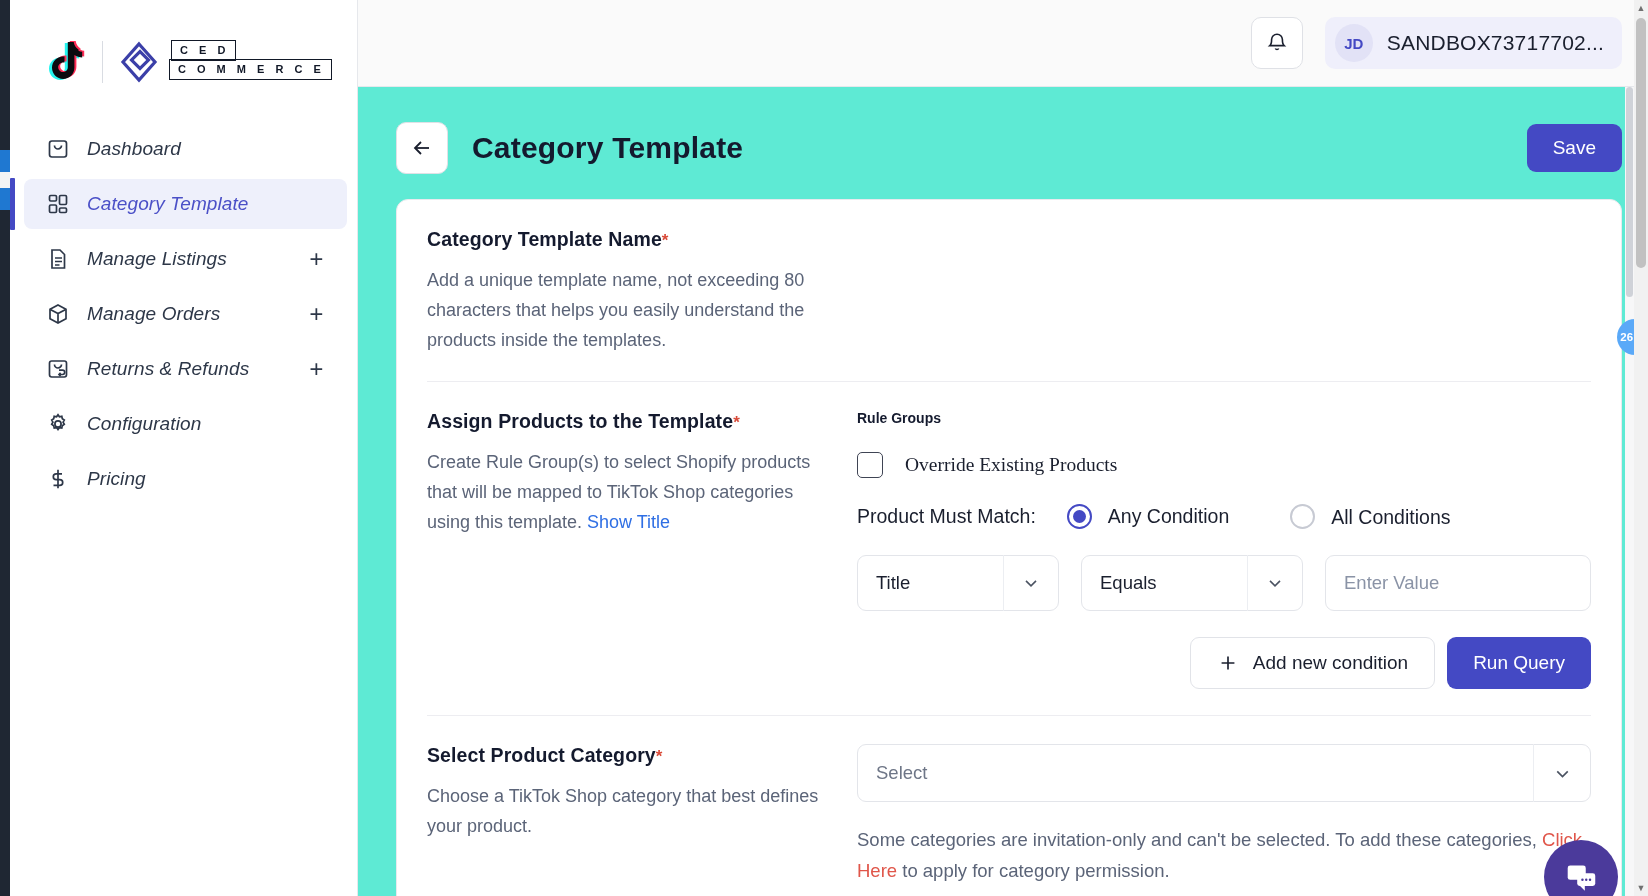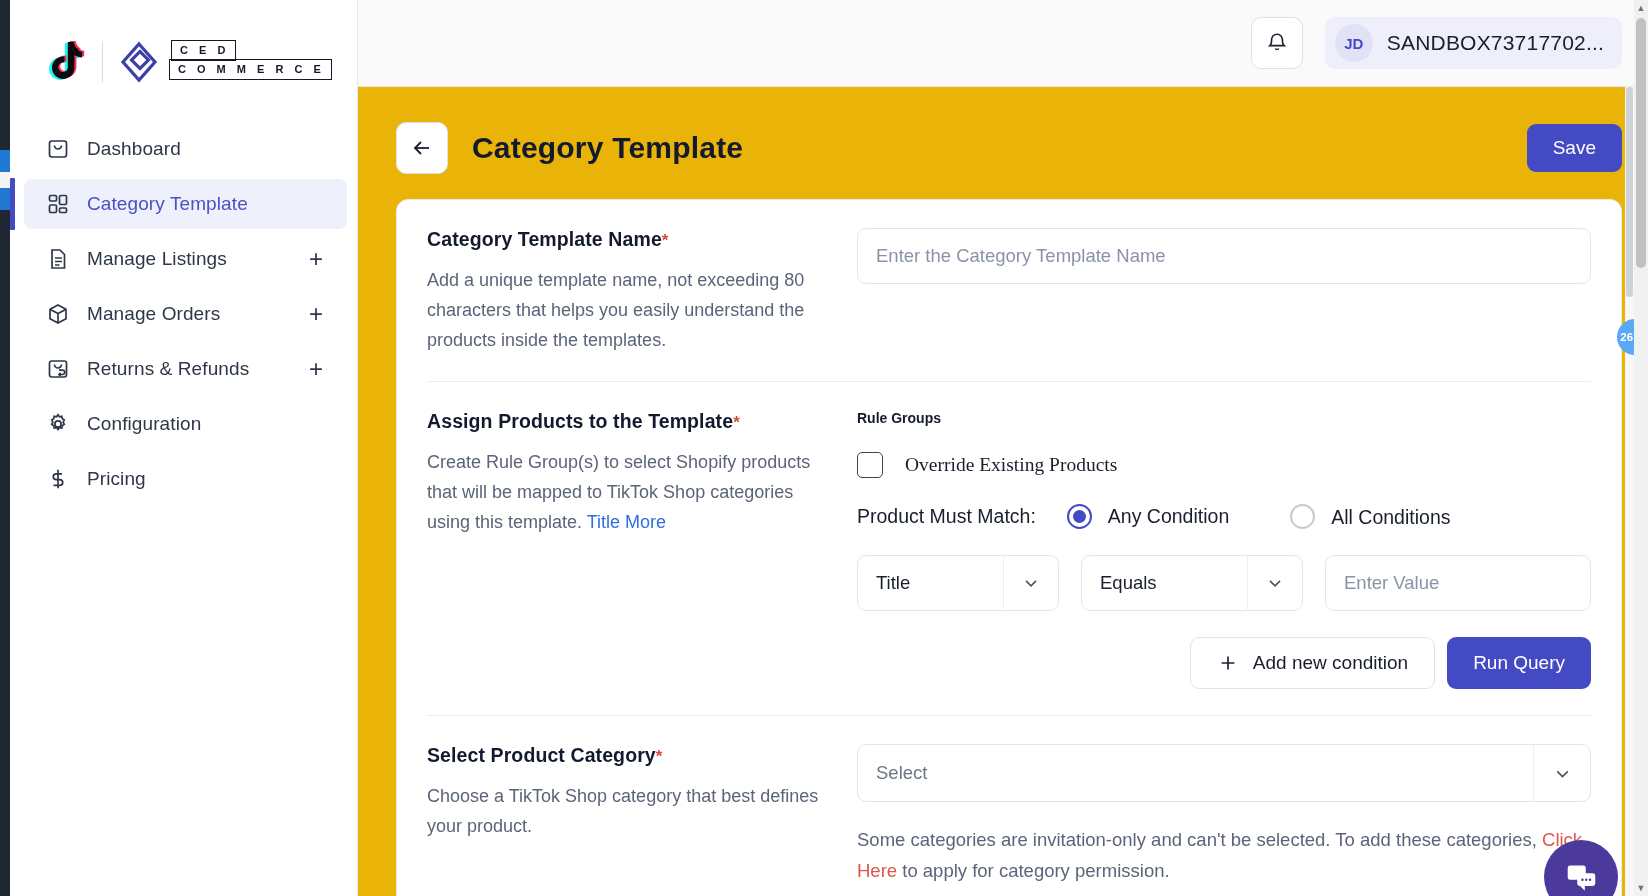--- a/index.html
+++ b/index.html
@@ -33,35 +33,35 @@
     letter-spacing: 4px; font-size: 11px; line-height: 1; padding: 4px 6px 4px 8px;
     white-space: nowrap;
   }
   .ced-words .w1 { margin-left: 2px; }
   .ced-words .w2 { margin-top: -1.6px; }
 
   .nav { margin-top: 24px; }
   .nav-item {
     position: relative; display: flex; align-items: center;
     height: 50px; margin: 0 10px 5px 14px; padding-left: 22px;
-    border-radius: 8px; cursor: pointer; color: #2d3748;
+    border-radius: 8px; cursor: pointer; color: #2d3748; font-style: italic;
   }
   .nav-item .ic { width: 24px; height: 24px; flex: none; color: #2d3748; display:flex; align-items:center; }
   .nav-item .lbl { font-size: 19px; margin-left: 17px; color: #2d3748; letter-spacing: .1px; }
   .nav-item .plus { margin-left: auto; margin-right: 24px; font-size: 24px; color: #2d3748; line-height: 1; font-weight: 300;}
   .nav-item.active { background: #eef0fb; }
   .nav-item.active .lbl { color: #4b50c7; font-weight: 500; }
   .nav-item.active .ic { color: #2d3748; }
   .nav-item.active::before {
     content: ""; position: absolute; left: -14px; top: -1px;
     width: 5px; height: 52px; background: #4449c4; border-radius: 1px;
   }
 
   
-  .main { flex: 1; height: 896px; position: relative; background: #eab308; display:flex; flex-direction:column; }
+  .main { flex: 1; height: 896px; position: relative; background: #5eead4; display:flex; flex-direction:column; }
   .topbar {
     height: 87px; background: #fafafa; border-bottom: 1px solid #e6e8ec;
     display: flex; align-items: center; justify-content: flex-end; padding-right: 26px; flex:none;
   }
   .bell-btn {
     width: 52px; height: 52px; border: 1px solid #dfe1e6; border-radius: 10px;
     background: #ffffff; display: flex; align-items: center; justify-content: center; cursor: pointer;
   }
   .acct {
     margin-left: 22px; height: 52px; min-width: 288px; background: #efeffb; border-radius: 10px;
@@ -330,32 +330,29 @@
 
       <div class="card">
 
         <div class="row">
           <div class="col-left">
             <div class="f-label">
               <span>Category Template Name</span><span class="req">*</span>
             </div>
             <div class="f-help">Add a unique template name, not exceeding 80 characters that helps you easily understand the products inside the templates.</div>
           </div>
-          <div class="col-right">
-            <input class="text-input" type="text" placeholder="Enter the Category Template Name" style="">
-          </div>
         </div>
 
         <div class="row">
           <div class="col-left">
             <div class="f-label">
               <span>Assign Products to the Template</span><span class="req">*</span>
             </div>
             <div class="f-help">
-              <span>Create Rule Group(s) to select Shopify products that will be mapped to TikTok Shop categories using this template. </span><span class="link">Title More</span>
+              <span>Create Rule Group(s) to select Shopify products that will be mapped to TikTok Shop categories using this template. </span><span class="link">Show Title</span>
             </div>
           </div>
 
           <div class="col-right">
             <div class="sub-title">Rule Groups</div>
 
             <div class="check-row">
               <div class="chk"></div>
               <div class="ctext">Override Existing Products</div>
             </div>

